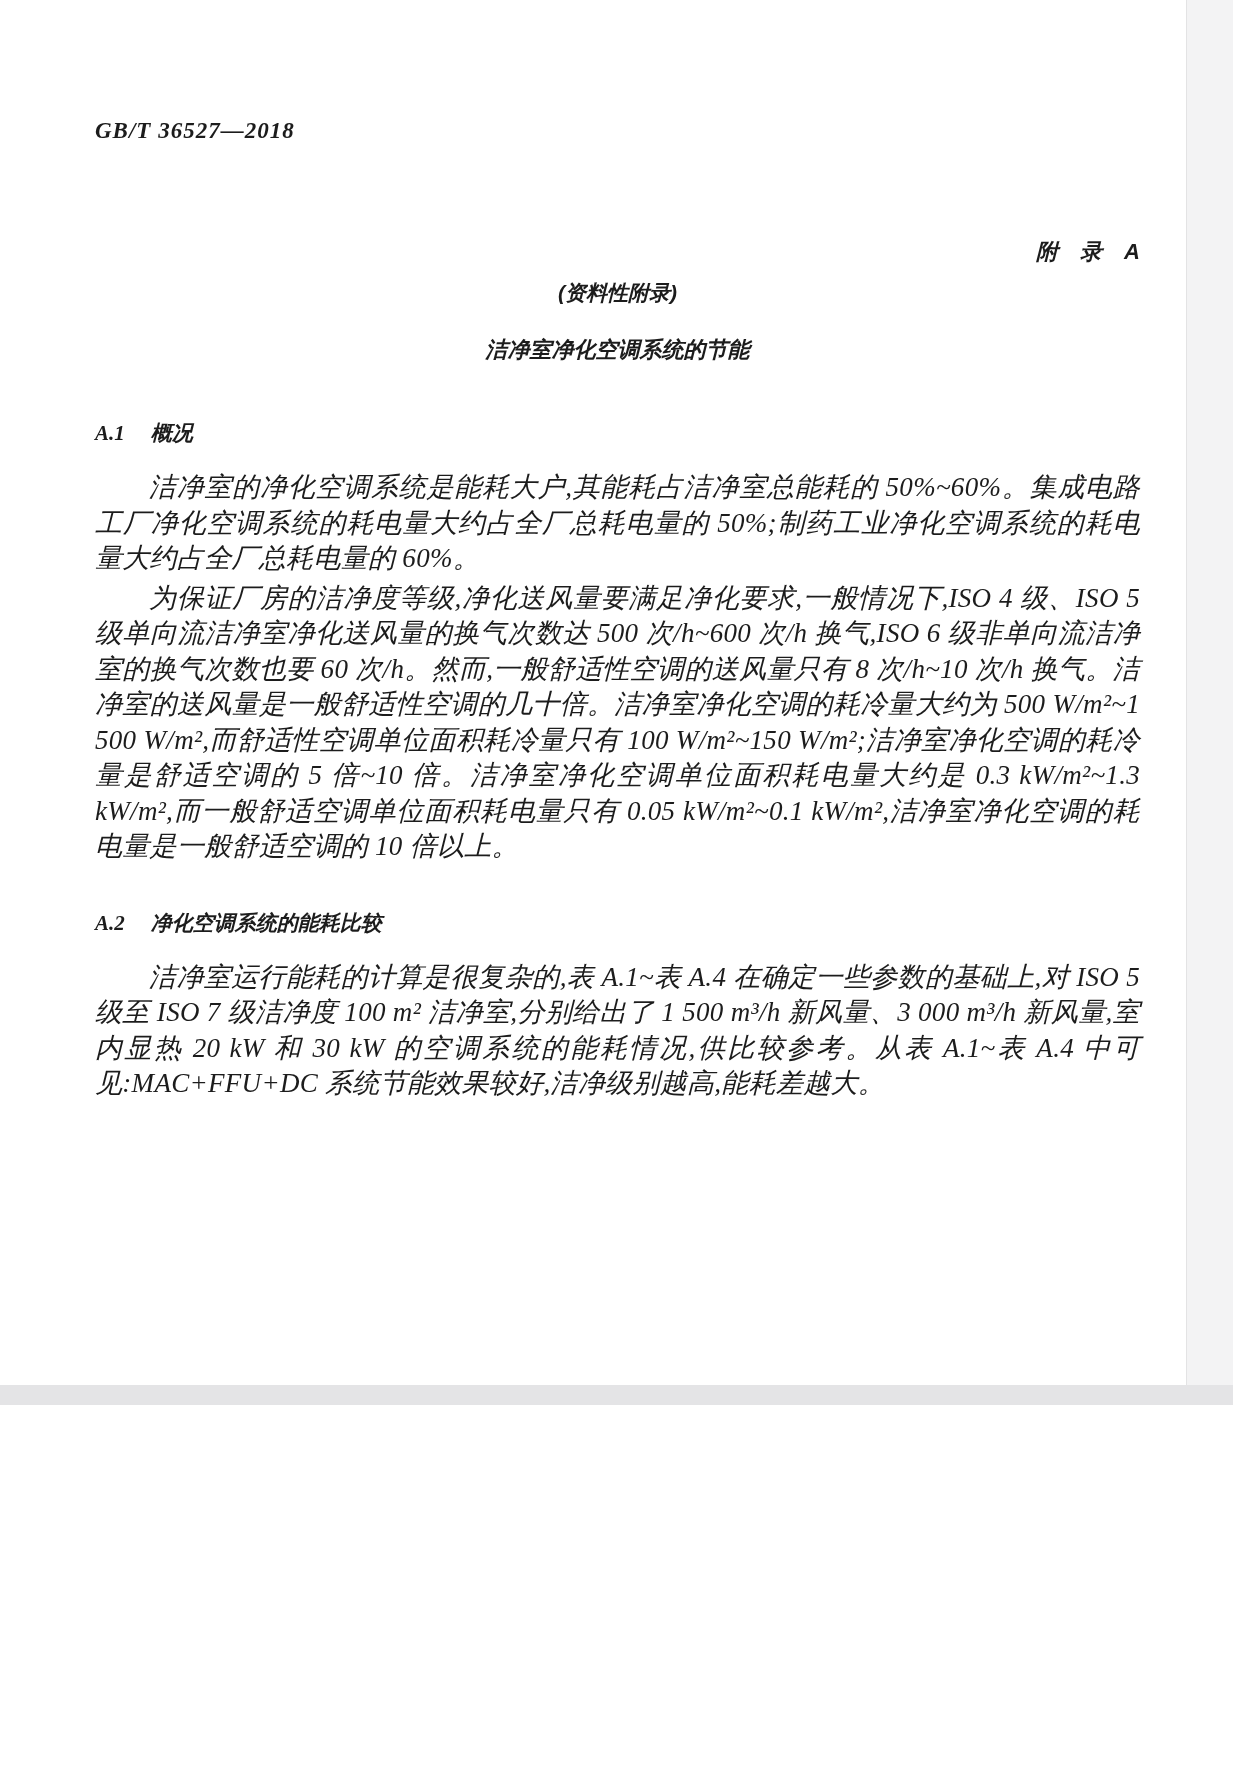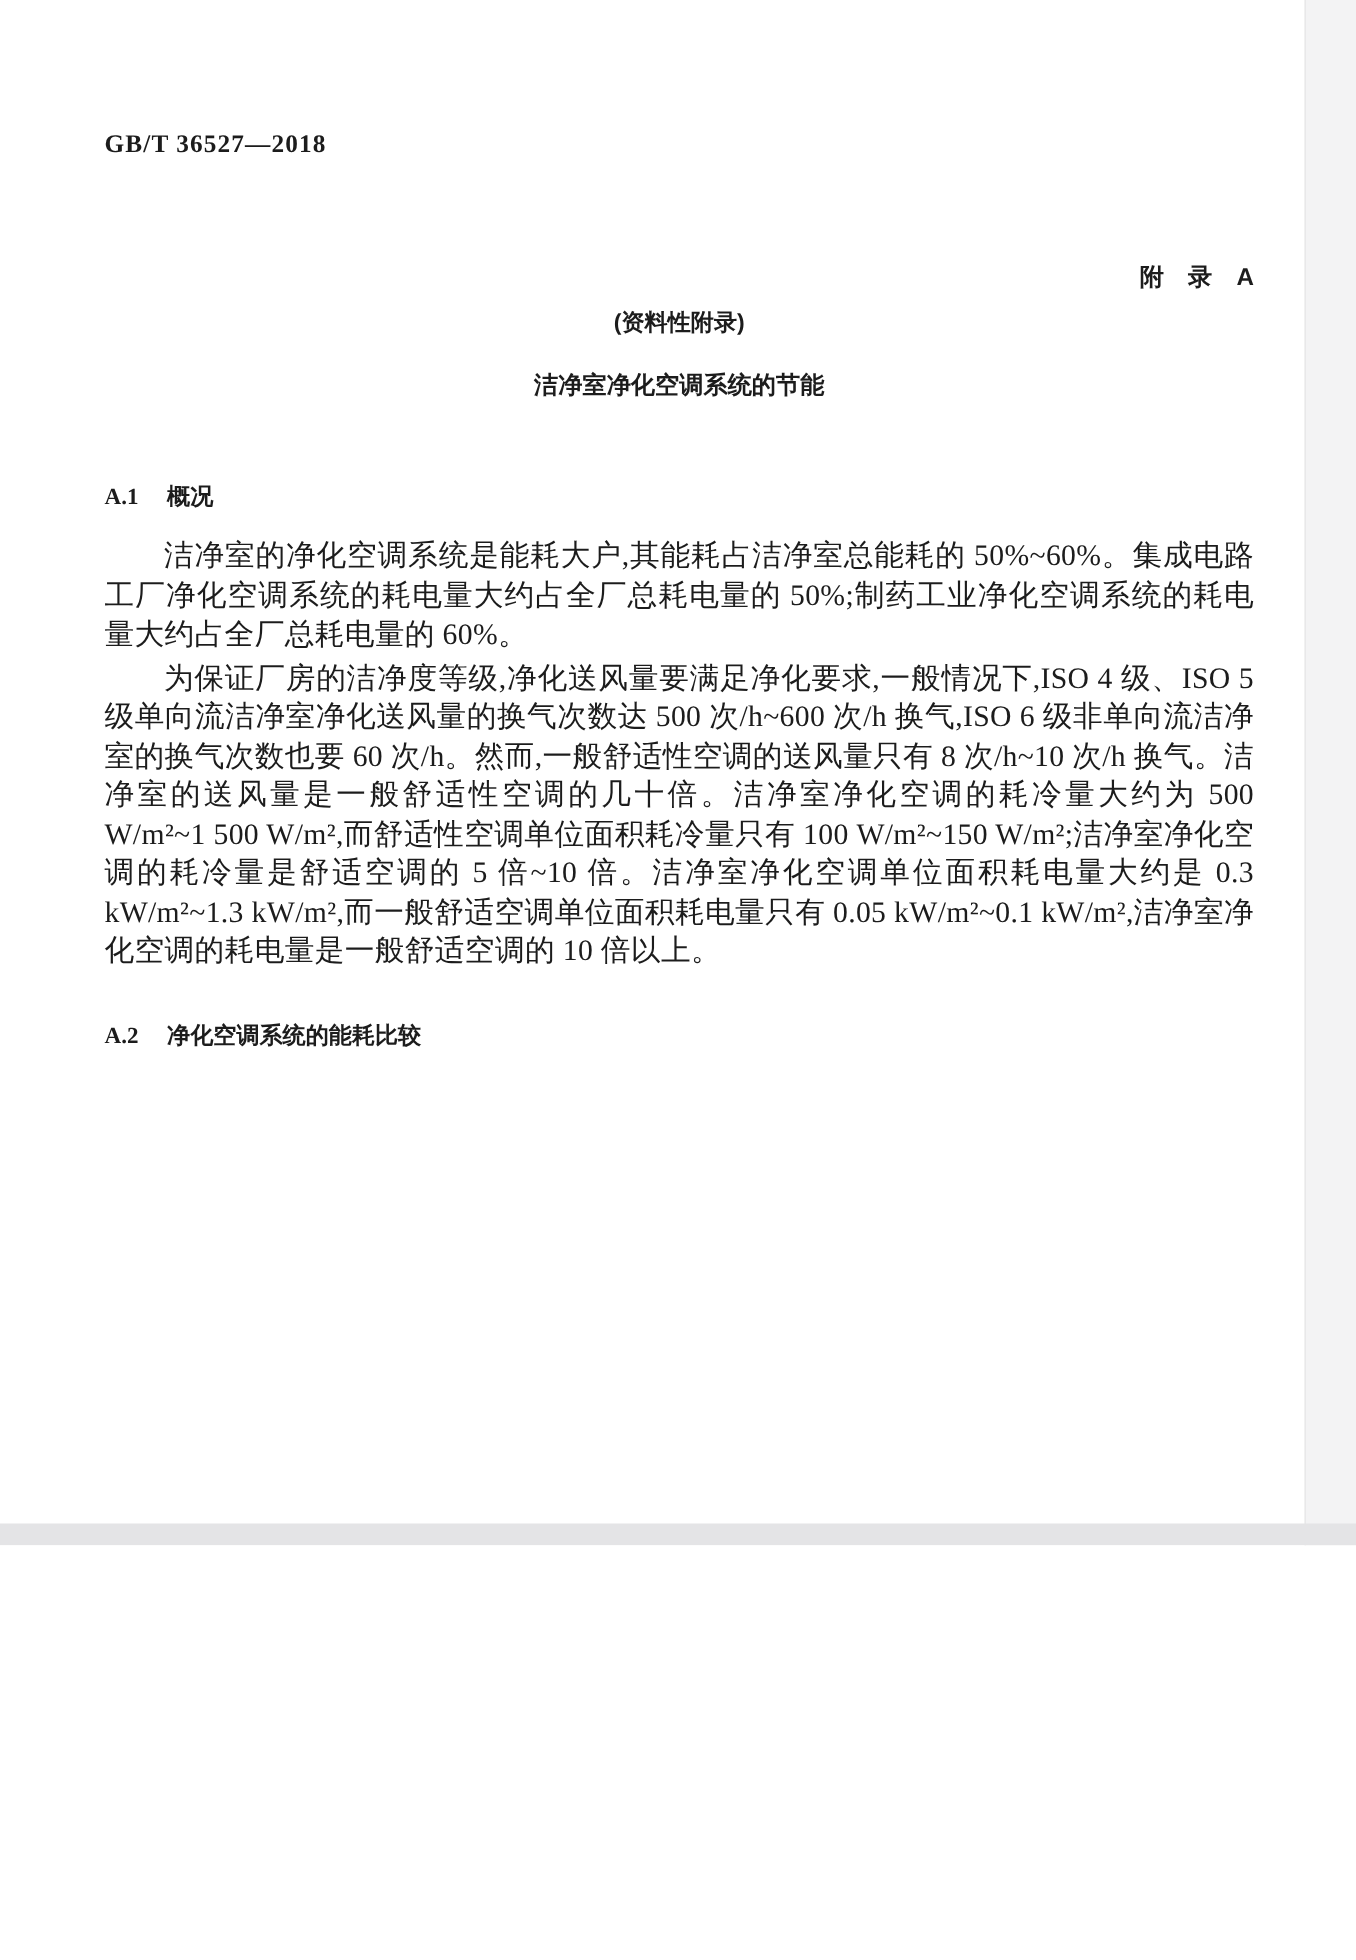--- a/index.html
+++ b/index.html
@@ -8,20 +8,21 @@
     background: #ffffff;
   }
   .page {
     position: relative;
     width: 1233px;
     height: 1405px;
     background: #ffffff;
     overflow: hidden;
     font-family: "Liberation Serif", "DejaVu Serif", serif;
     color: #1c1c1c;
+    font-style: italic;
   }
   
   .scan-right {
     position: absolute;
     top: 0;
     left: 1186px;
     right: 0;
     height: 1584px;
     background: #f3f3f4;
     border-left: 1px solid #e3e3e4;
@@ -71,21 +72,21 @@
     font-family: "Liberation Sans", "DejaVu Sans", sans-serif;
   }
   .appendix-heading {
     margin-top: 28px;
     text-align: center;
     font-size: 22px;
     font-weight: bold;
     font-family: "Liberation Sans", "DejaVu Sans", sans-serif;
   }
   .section-heading {
-    margin-top: 72px;
+    margin-top: 54px;
     font-size: 21px;
     font-weight: bold;
     font-family: "Liberation Sans", "DejaVu Sans", sans-serif;
   }
   .section-heading .sec-num {
     margin-right: 26px;
     font-family: "Liberation Serif", "DejaVu Serif", serif;
     font-weight: bold;
   }
   .section-heading-a2 {
@@ -135,18 +136,19 @@
     </div>
 
     <p class="body-para">洁净室的净化空调系统是能耗大户,其能耗占洁净室总能耗的 50%~60%。集成电路工厂净化空调系统的耗电量大约占全厂总耗电量的 50%;制药工业净化空调系统的耗电量大约占全厂总耗电量的 60%。</p>
 
     <p class="body-para">为保证厂房的洁净度等级,净化送风量要满足净化要求,一般情况下,ISO 4 级、ISO 5 级单向流洁净室净化送风量的换气次数达 500 次/h~600 次/h 换气,ISO 6 级非单向流洁净室的换气次数也要 60 次/h。然而,一般舒适性空调的送风量只有 8 次/h~10 次/h 换气。洁净室的送风量是一般舒适性空调的几十倍。洁净室净化空调的耗冷量大约为 500 W/m²~1 500 W/m²,而舒适性空调单位面积耗冷量只有 100 W/m²~150 W/m²;洁净室净化空调的耗冷量是舒适空调的 5 倍~10 倍。洁净室净化空调单位面积耗电量大约是 0.3 kW/m²~1.3 kW/m²,而一般舒适空调单位面积耗电量只有 0.05 kW/m²~0.1 kW/m²,洁净室净化空调的耗电量是一般舒适空调的 10 倍以上。</p>
 
     <div class="section-heading section-heading-a2">
       <span class="sec-num">A.2</span><span class="sec-title">净化空调系统的能耗比较</span>
     </div>
 
+    <p class="body-para">洁净室运行能耗的计算是很复杂的,表 A.1~表 A.4 在确定一些参数的基础上,对 ISO 5 级至 ISO 7 级洁净度 100 m² 洁净室,分别给出了 1 500 m³/h 新风量、3 000 m³/h 新风量,室内显热 20 kW 和 30 kW 的空调系统的能耗情况,供比较参考。从表 A.1~表 A.4 中可见:MAC+FFU+DC 系统节能效果较好,洁净级别越高,能耗差越大。</p>
 
   </div>
 
   <div class="page-number">8</div>
 
 </div>
 
 </body></html>

